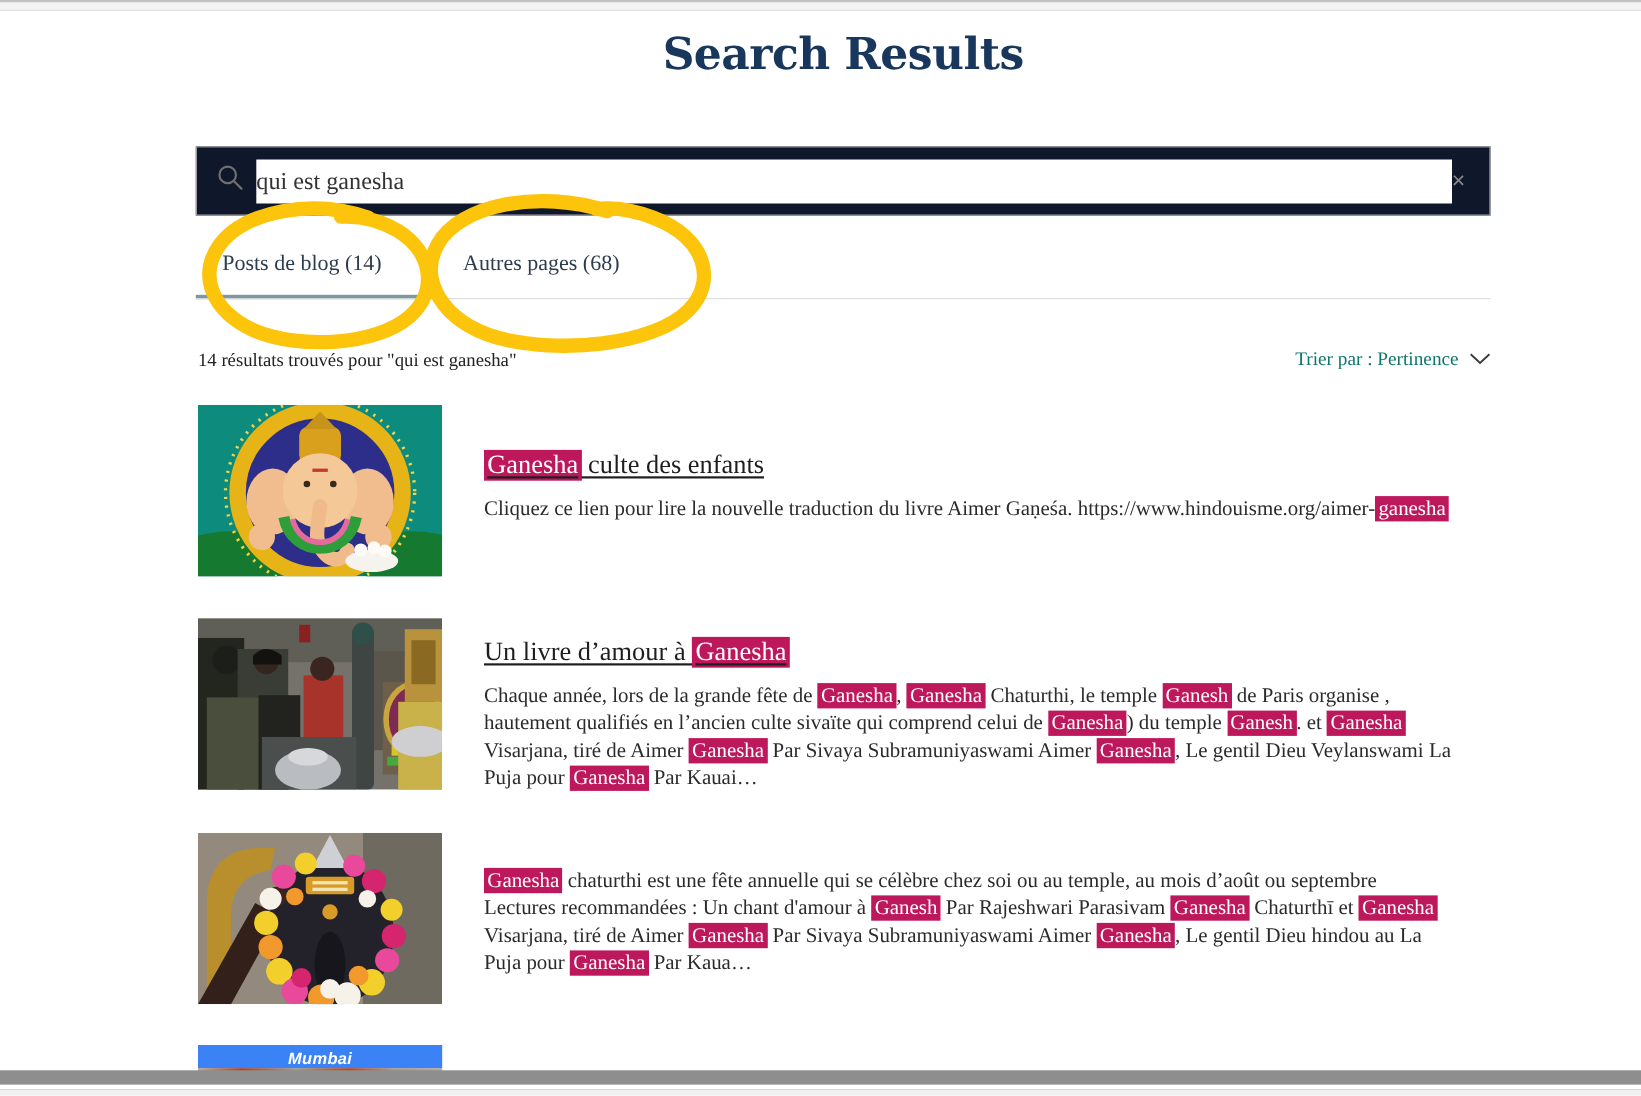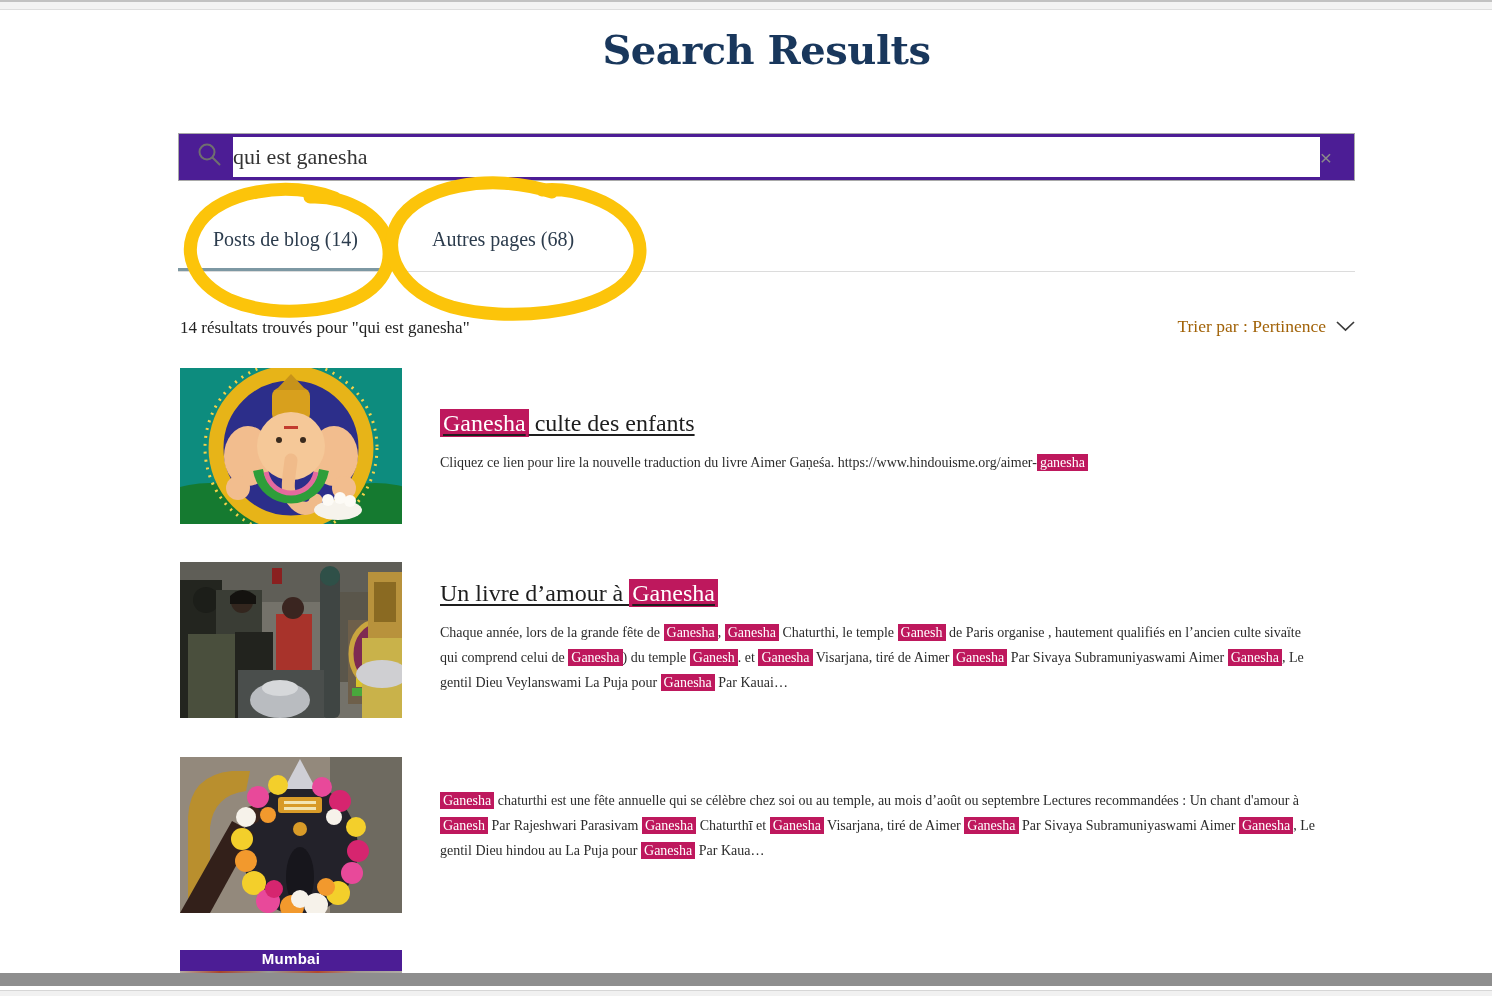--- a/index.html
+++ b/index.html
@@ -10,63 +10,63 @@
   
   .chrome-strip { position:absolute; top:0; left:0; right:0; height:10px;
     background:#f3f3f3; border-top:2px solid #c2c2c2; border-bottom:1px solid #dedede; }
 
   
   .page-title { position:absolute; top:26px; left:178px; width:1177px;
     text-align:center; font-family:"DejaVu Serif", serif; font-weight:700;
     font-size:40px; letter-spacing:-0.5px; color:#19375c; }
 
   
-  .search-bar { position:absolute; top:133px; left:178px; width:1177px; height:48px;
-    border:1px solid #a9a9a9; background:#4c1d95; display:flex; align-items:center; }
+  .search-bar { position:absolute; top:133px; left:178px; width:1177px; height:63px;
+    border:1px solid #a9a9a9; background:#0f172a; display:flex; align-items:center; }
   .search-icon { margin-left:18px; flex:0 0 auto; }
   .search-input { flex:1 1 auto; border:none; outline:none; margin-left:10px;
     font-family:"Liberation Serif", serif; font-size:22px; color:#333; height:40px; }
   .clear-btn { flex:0 0 auto; margin-right:22px; font-family:"Liberation Sans", sans-serif;
     font-size:21px; color:#8a8a8a; background:none; border:none; cursor:pointer; line-height:1; }
 
   
   .tabs { position:absolute; top:228px; left:178px; width:1177px; height:44px; }
   .tab { display:inline-block; font-size:20px; color:#2c3c4d; background:none; border:none;
     font-family:"Liberation Serif", serif; cursor:pointer; }
-  .tab-1 { margin-left:35px; }
+  .tab-1 { margin-left:24px; }
   .tab-2 { margin-left:70px; }
   .tab-indicator { position:absolute; left:0; top:40px; width:217px; height:4px; background:#7d98a3; }
   .tabs-rule { position:absolute; top:271px; left:178px; width:1177px; height:1px; background:#dcdcdc; }
 
   
   .marker-overlay { position:absolute; left:160px; top:170px; width:520px; height:165px;
     pointer-events:none; }
 
   
   .meta-row { position:absolute; top:316px; left:180px; right:137px; height:26px; }
   .results-count { position:absolute; left:0; top:2px; font-size:17px; color:#222; }
   .sort-control { position:absolute; right:0; top:0; background:none; border:none; cursor:pointer;
-    font-family:"Liberation Serif", serif; font-size:17.5px; color:#a16207;
+    font-family:"Liberation Serif", serif; font-size:17.5px; color:#0f766e;
     display:flex; align-items:center; gap:10px; }
 
   
   .result { position:absolute; left:180px; width:1175px; }
   .r1 { top:368px; } .r2 { top:562px; } .r3 { top:757px; }
   .thumb { position:absolute; left:0; top:0; width:222px; height:156px; overflow:hidden;
     cursor:pointer; display:block; }
   .content { position:absolute; left:260px; width:880px; }
   .r1 .content { top:42px; } .r2 .content, .r3 .content { top:18px; }
   .result-title { font-size:24px; color:#1e1e1e; text-decoration:underline;
     text-decoration-thickness:2px; text-underline-offset:3px; cursor:pointer; display:inline; }
-  .result-desc { margin-top:13px; font-size:14px; line-height:25px; color:#2b2b2b; }
+  .result-desc { margin-top:13px; font-size:19px; line-height:25px; color:#2b2b2b; }
   .hl { background:#be185d; color:#ffffff; padding:1px 3px; }
 
   
   .r4-banner { position:absolute; left:180px; top:950px; width:222px; height:21px;
-    background:#4c1d95; display:flex; align-items:flex-start; justify-content:center; cursor:pointer; }
+    background:#3b82f6; display:flex; align-items:flex-end; justify-content:center; cursor:pointer;font-style:italic; }
   .r4-banner span { font-family:"Liberation Sans", sans-serif; font-weight:700;
     font-size:15px; color:#ffffff; letter-spacing:0.3px; }
   .r4-strip { position:absolute; left:180px; top:971px; width:222px; height:3px;
     background:linear-gradient(90deg,#b3a9a2 0%,#a8452c 18%,#9a9a96 40%,#b34a2c 62%,#a39a92 80%,#b0aca6 100%); }
 
   
   .h-scrollbar { position:absolute; left:0; top:973px; width:1492px; height:13px; background:#8e8e8e; }
   .bottom-edge { position:absolute; left:0; top:990px; width:1492px; height:6px;
     background:#f1f1f1; border-top:1px solid #d6d6d6; }
 </style>

